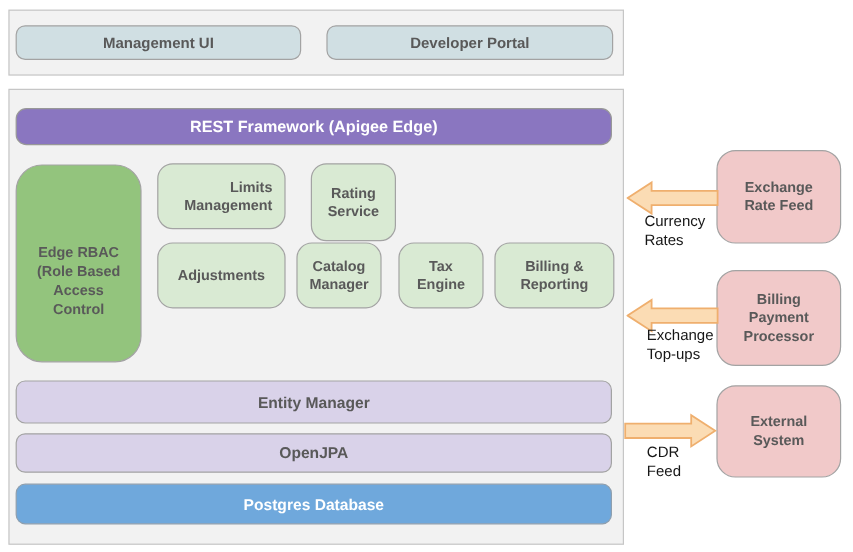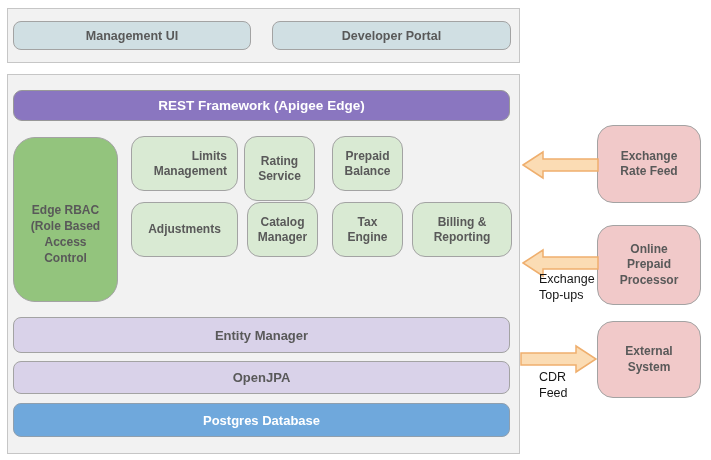--- a/index.html
+++ b/index.html
@@ -126,25 +126,22 @@
   <div class="box rbac" style="left:13px; top:137px; width:105px; height:165px;">
     <span>Edge RBAC
 (Role Based
 Access
 Control</span>
   </div>
 
   <div class="box svc" style="left:131px; top:136px; width:107px; height:55px;text-align:right;">
     <span>Limits Management</span>
   </div>
-  <div class="box svc" style="left:244px; top:136px; width:71px; height:65px;justify-content:center;">
+  <div class="box svc" style="left:259px; top:136px; width:71px; height:65px;justify-content:center;">
     <span>Rating Service</span>
-  </div>
-  <div class="box svc" style="left:332px; top:136px; width:71px; height:55px;">
-    <span>Prepaid Balance</span>
   </div>
 
   <div class="box svc" style="left:131px; top:202px; width:107px; height:55px;">
     <span>Adjustments</span>
   </div>
   <div class="box svc" style="left:247px; top:202px; width:71px; height:55px;">
     <span>Catalog Manager</span>
   </div>
   <div class="box svc" style="left:332px; top:202px; width:71px; height:55px;">
     <span>Tax Engine</span>
@@ -163,32 +160,33 @@
   </div>
 
   <div class="box db-bar" style="left:13px; top:403px; width:497px; height:34px;">
     <span>Postgres Database</span>
   </div>
 
   <div class="box pink-box" style="left:597px; top:125px; width:104px; height:78px;">
     <span>Exchange Rate Feed</span>
   </div>
   <div class="box pink-box" style="left:597px; top:225px; width:104px; height:80px;">
-    <span>Online Prepaid Processor</span>
+    <span>Billing Payment Processor</span>
   </div>
   <div class="box pink-box" style="left:597px; top:321px; width:104px; height:77px;">
     <span>External System</span>
   </div>
 
   <svg class="flow-arrow" style="left:522px; top:150px;" width="78" height="30" viewBox="0 0 78 30">
     <polygon points="1,15 21,2 21,9 76,9 76,21 21,21 21,28"></polygon>
   </svg>
   <svg class="flow-arrow" style="left:522px; top:248px;" width="78" height="30" viewBox="0 0 78 30">
     <polygon points="1,15 21,2 21,9 76,9 76,21 21,21 21,28"></polygon>
   </svg>
   <svg class="flow-arrow" style="left:520px; top:344px;" width="78" height="30" viewBox="0 0 78 30">
     <polygon points="1,9 56,9 56,2 76,15 56,28 56,21 1,21"></polygon>
   </svg>
 
+  <div class="flow-label" style="left:537px; top:177px; width:60px;">Currency Rates</div>
   <div class="flow-label" style="left:539px; top:272px; width:58px;">Exchange Top-ups</div>
   <div class="flow-label" style="left:539px; top:370px; width:40px;">CDR Feed</div>
 
 </div>
 
 </body></html>

